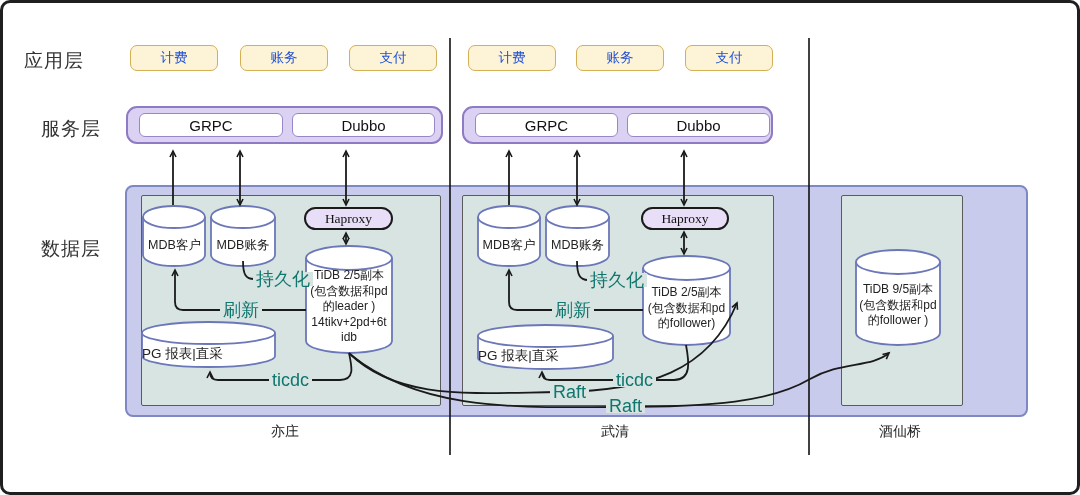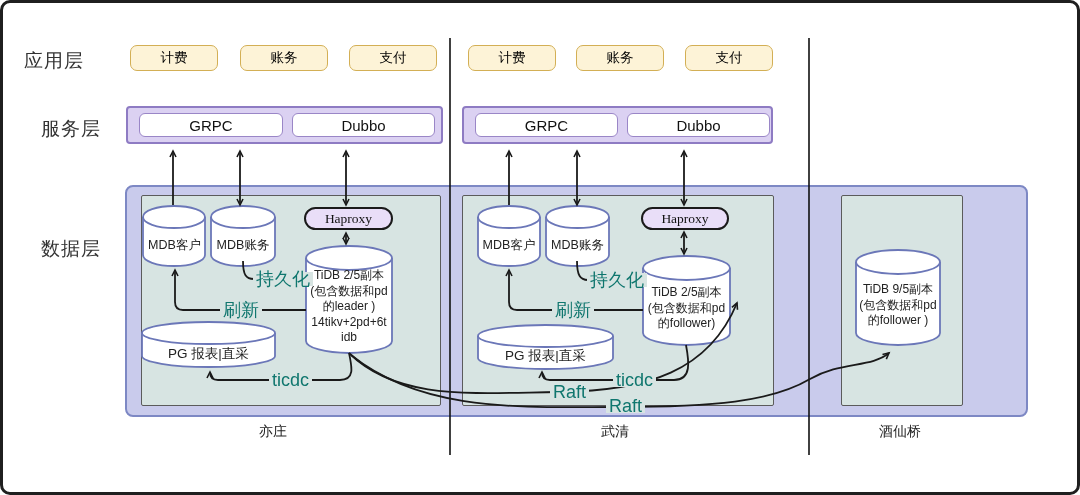--- a/index.html
+++ b/index.html
@@ -2,37 +2,37 @@
 <html><head>
 <meta charset="utf-8">
 <style>
   html,body{margin:0;padding:0;background:#fff;}
   .canvas{position:relative;width:1080px;height:495px;background:#fff;
     border:3px solid #1f1f1f;border-radius:10px;box-sizing:border-box;
     font-family:"Liberation Sans",sans-serif;color:#2b2b2b;overflow:hidden;}
   .layer-label{position:absolute;font-size:19px;color:#333;letter-spacing:1px;font-weight:400;}
   .app-box{position:absolute;top:42px;width:88px;height:26px;background:#fdf3d7;
     border:1.5px solid #d3af55;border-radius:7px;display:flex;align-items:center;
-    justify-content:center;font-size:13.5px;color:#000000;box-sizing:border-box;}
+    justify-content:center;font-size:13.5px;color:#1d4ed8;box-sizing:border-box;}
   .svc{position:absolute;top:103px;height:38px;background:#dbd1f2;
-    border:2px solid #8e7bc3;border-radius:4px;box-sizing:border-box;}
+    border:2px solid #8e7bc3;border-radius:11px;box-sizing:border-box;}
   .svc-box{position:absolute;top:5px;height:24px;background:#fff;border:1.5px solid #9a86c7;
     border-radius:6px;display:flex;align-items:center;justify-content:center;
     font-size:15px;color:#111;box-sizing:border-box;}
   .data-wrap{position:absolute;left:122px;top:182px;width:903px;height:232px;
     background:#c9cbec;border:2px solid #7d88c4;border-radius:8px;box-sizing:border-box;}
   .dc{position:absolute;top:192px;height:211px;background:#d7e4e2;
     border:1.5px solid #5b5b5b;border-radius:2px;box-sizing:border-box;}
   .haproxy{position:absolute;height:23px;background:#e9def8;border:2px solid #1a1a1a;
     border-radius:12px;display:flex;align-items:center;justify-content:center;
     font-size:13.5px;color:#111;box-sizing:border-box;z-index:5;font-family:Liberation Serif, serif;}
   .cyl-label{position:absolute;font-size:12.5px;text-align:center;color:#222;z-index:5;}
   .cyl-text{position:absolute;font-size:12px;line-height:15.5px;text-align:center;
     white-space:pre-line;color:#222;z-index:5;}
-  .pg-label{position:absolute;font-size:13.5px;text-align:center;color:#222;z-index:5;}
+  .pg-label{position:absolute;font-size:13.5px;color:#222;z-index:5;}
   .conn-label{position:absolute;font-size:18px;line-height:14px;color:#0f766e;
     background:#d7e4e2;padding:0 3px;z-index:6;}
   .zone-label{position:absolute;top:420px;font-size:14px;color:#222;text-align:center;z-index:5;}
   svg.overlay{position:absolute;left:0;top:0;z-index:4;pointer-events:none;}
   .arr{stroke:#1a1a1a;stroke-width:1.8;fill:none;}
   .cylb{fill:#fff;stroke:#6b77b8;stroke-width:1.8;}
   .divider{stroke:#111;stroke-width:1.6;}
 </style>
 </head>
 <body>
@@ -164,17 +164,17 @@
 
   <div class="conn-label" style="left:250px;top:269px;">持久化</div>
   <div class="conn-label" style="left:217px;top:300px;">刷新</div>
   <div class="conn-label" style="left:266px;top:370px;">ticdc</div>
   <div class="conn-label" style="left:584px;top:270px;">持久化</div>
   <div class="conn-label" style="left:549px;top:300px;">刷新</div>
   <div class="conn-label" style="left:610px;top:370px;">ticdc</div>
   <div class="conn-label" style="left:547px;top:382px;">Raft</div>
   <div class="conn-label" style="left:603px;top:396px;">Raft</div>
 
-  <div class="zone-label" style="left:240px;width:60px;">亦庄</div>
+  <div class="zone-label" style="left:252px;width:60px;">亦庄</div>
   <div class="zone-label" style="left:582px;width:60px;">武清</div>
   <div class="zone-label" style="left:857px;width:80px;">酒仙桥</div>
 
 </div>
 
 </body></html>

